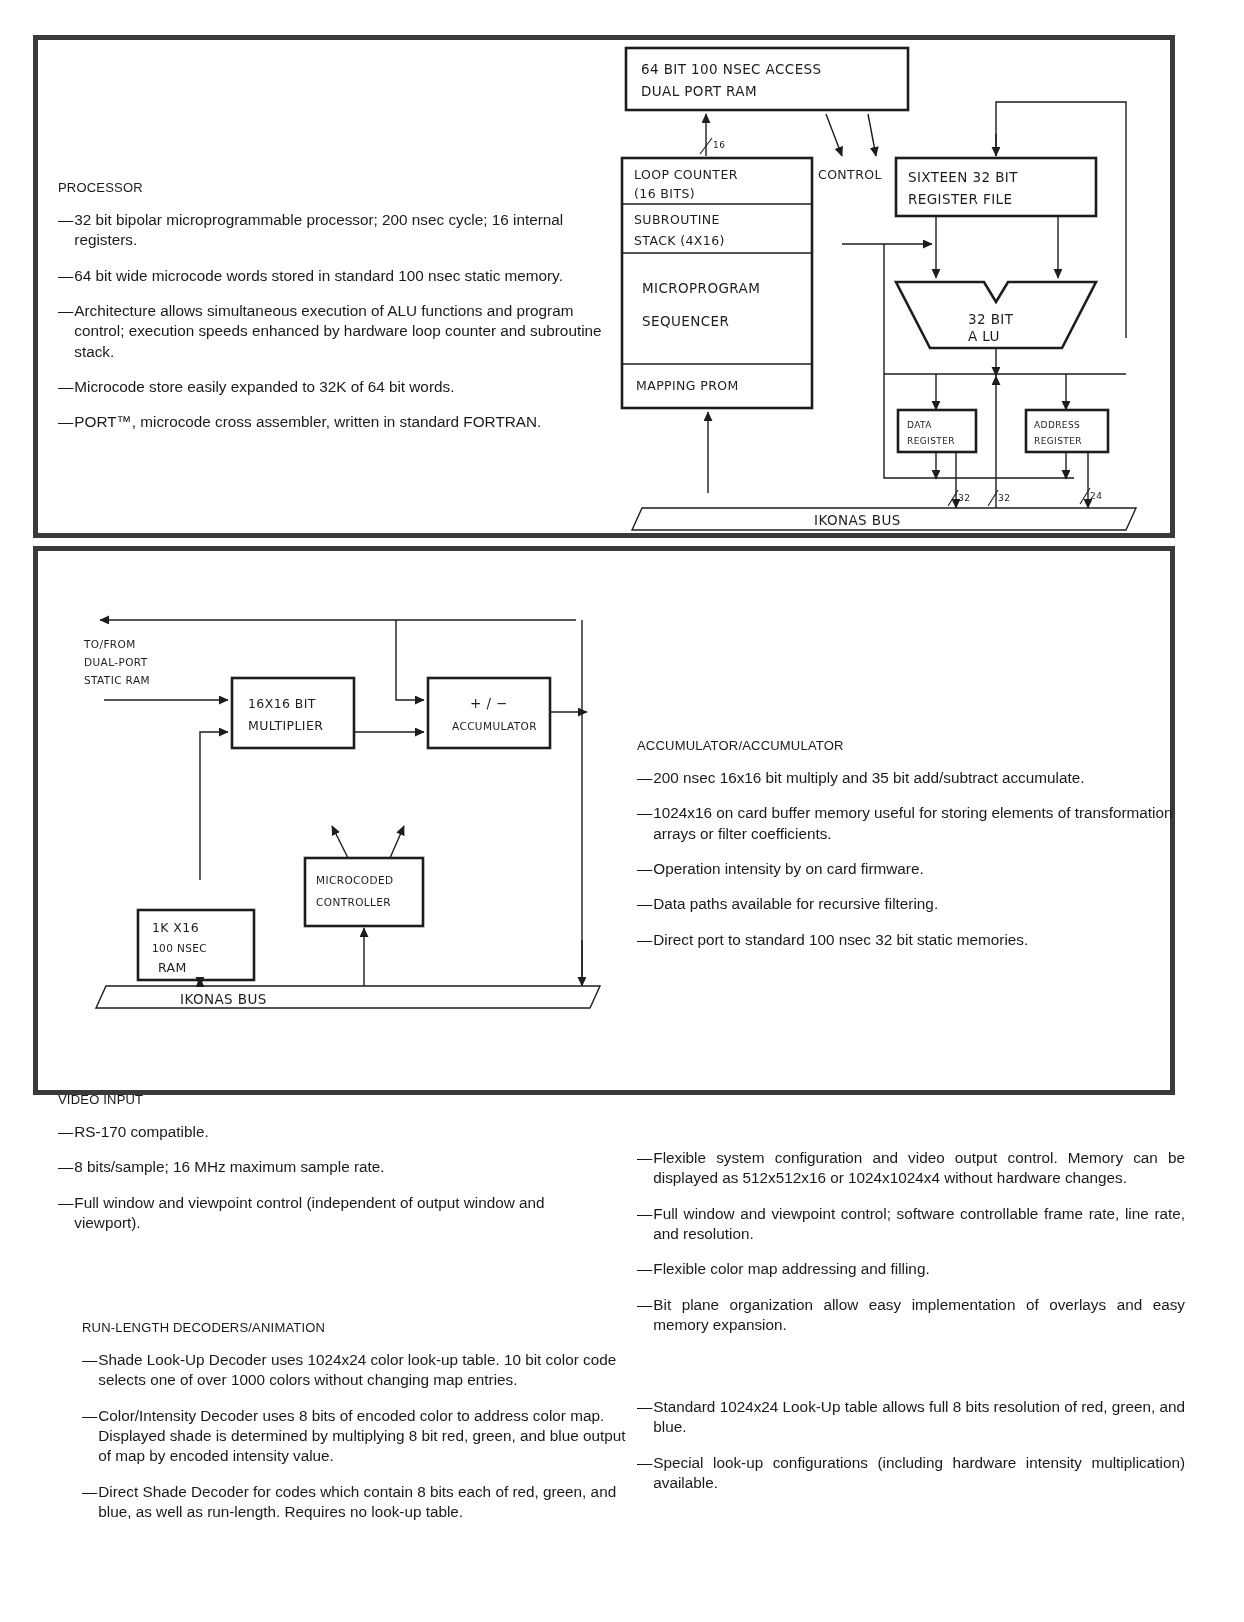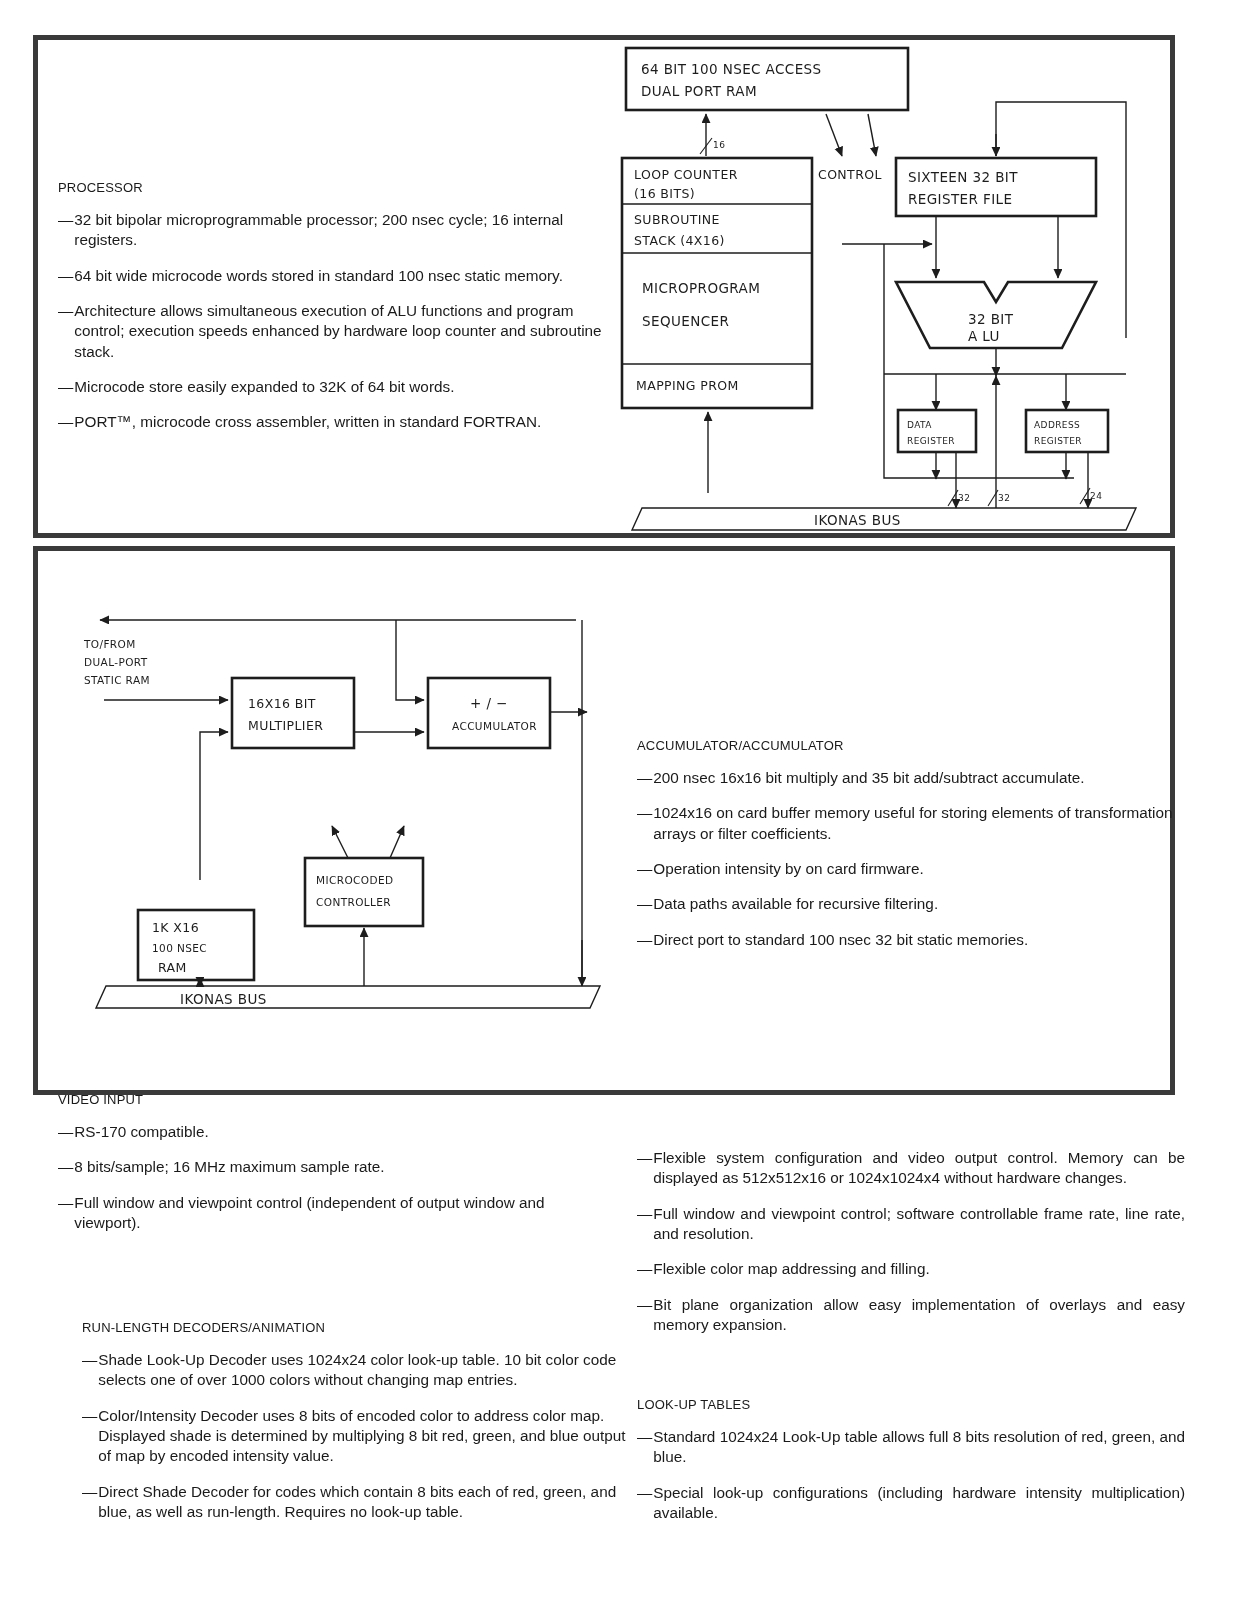--- a/index.html
+++ b/index.html
@@ -305,21 +305,20 @@
       <span class="dash">—</span>
       <span class="btext">Flexible color map addressing and filling.</span>
     </div>
     <div class="bullet">
       <span class="dash">—</span>
       <span class="btext">Bit plane organization allow easy implementation of overlays and easy memory expansion.</span>
     </div>
   </div>
 
   <div class="prose" id="lut-text">
-    <h2>LOOK-UP TABLES</h2>
     <div class="bullet">
       <span class="dash">—</span>
       <span class="btext">Standard 1024x24 Look-Up table allows full 8 bits resolution of red, green, and blue.</span>
     </div>
     <div class="bullet">
       <span class="dash">—</span>
       <span class="btext">Special look-up configurations (including hardware intensity multiplication) available.</span>
     </div>
   </div>
 

